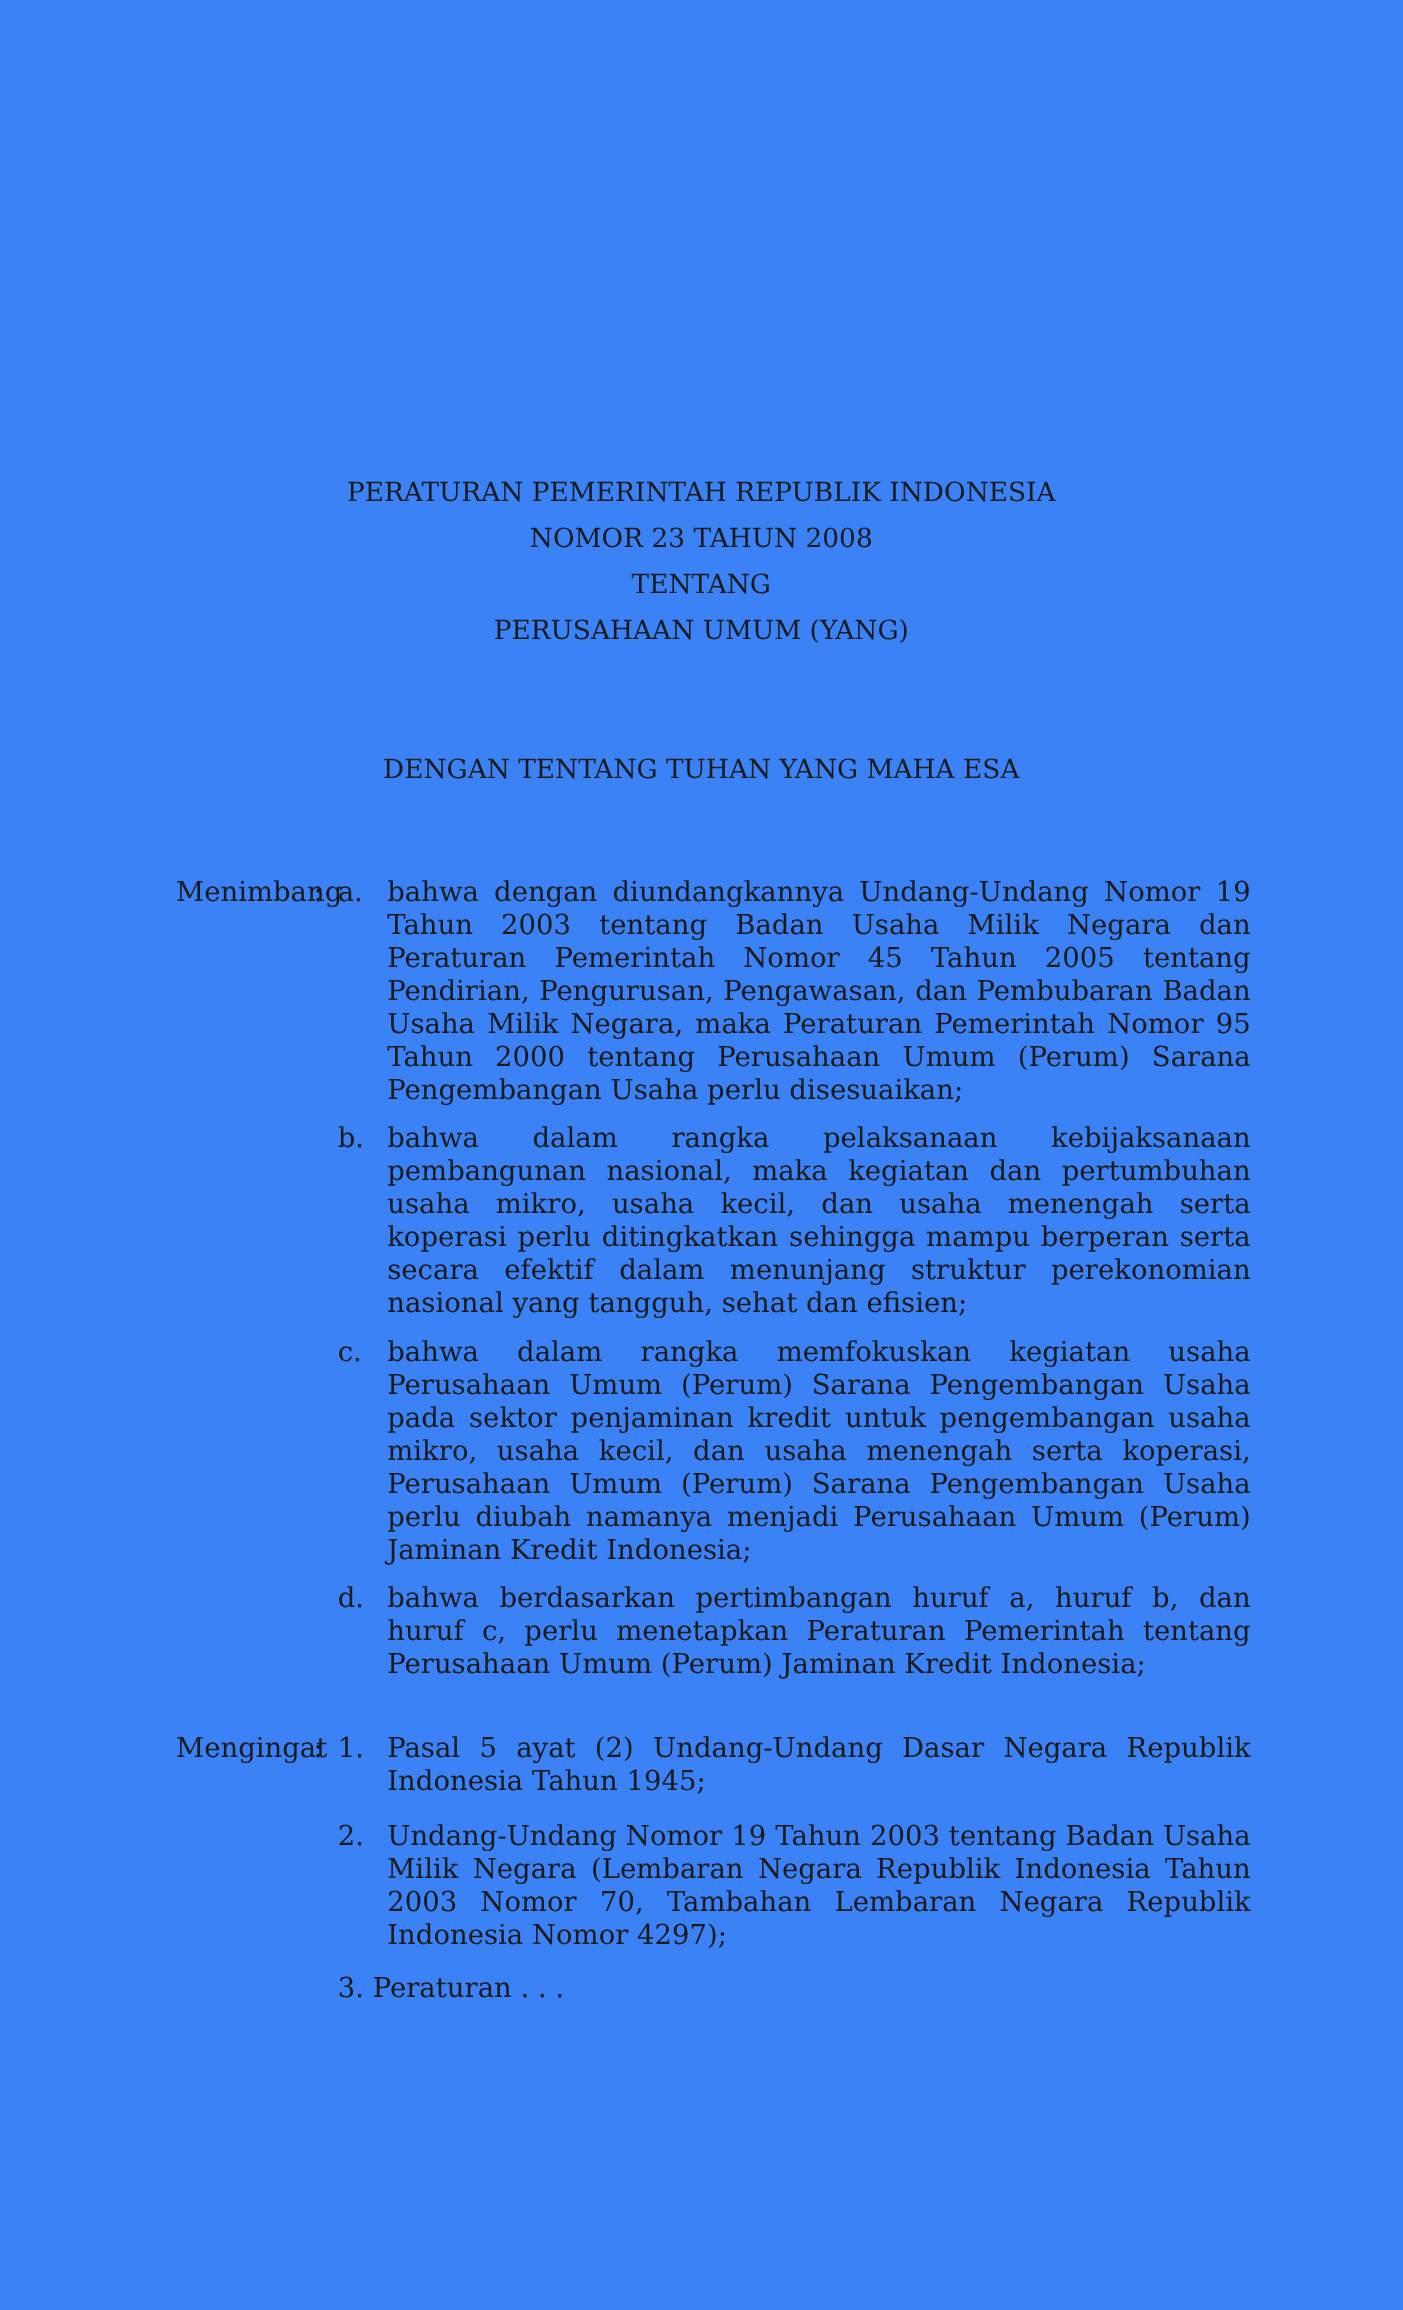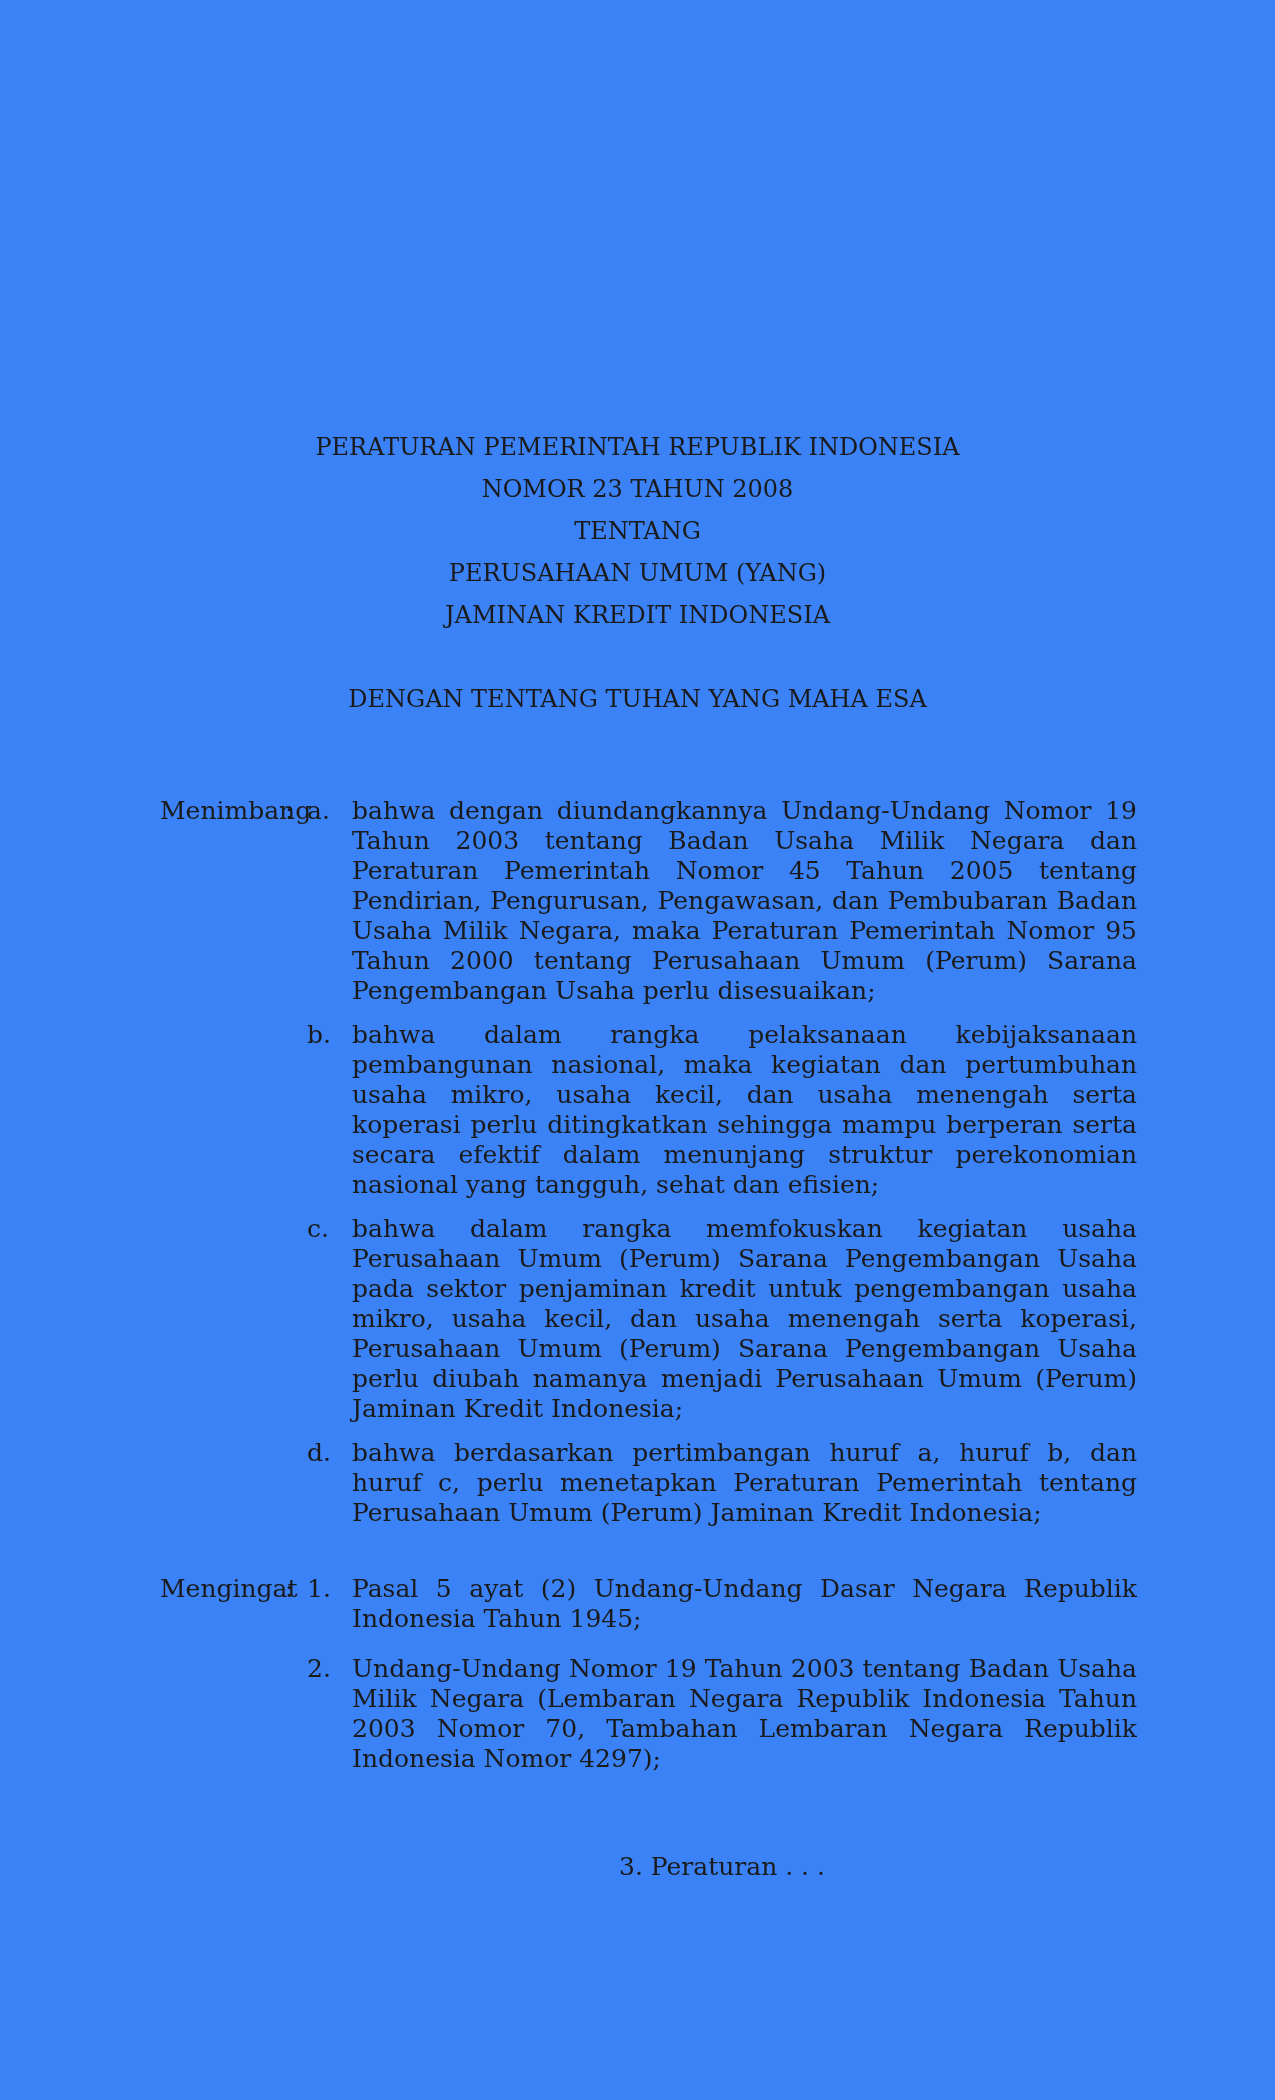--- a/index.html
+++ b/index.html
@@ -57,40 +57,39 @@
 
   .item { display: flex; margin-bottom: 14px; }
   #section-mengingat .item { margin-bottom: 20px; }
   .sec-items .item:last-child { margin-bottom: 0; }
 
   .item-marker { flex: 0 0 45px; }
   .item-text   { flex: 1; text-align: justify; }
 
   .continuation {
     position: absolute;
-    top: 1852px;
+    top: 1792px;
     left: 307px;
     width: 830px;
-    text-align: center;
+    text-align: left;
     font-size: 25px;
     line-height: 30px;
     white-space: nowrap;
   }
 </style>
 </head>
 <body>
 
 <div class="page">
 
   <div class="title-block">
     <div>PERATURAN PEMERINTAH REPUBLIK INDONESIA</div>
     <div>NOMOR 23 TAHUN 2008</div>
     <div>TENTANG</div>
     <div>PERUSAHAAN UMUM (YANG)</div>
-    <div>JAMINAN KREDIT INDONESIA</div>
   </div>
 
   <div class="motto">DENGAN TENTANG TUHAN YANG MAHA ESA</div>
 
 
   <div class="section" id="section-menimbang">
     <span class="sec-label">Menimbang</span>
     <span class="sec-sep">:</span>
     <div class="sec-items">
       <div class="item">

